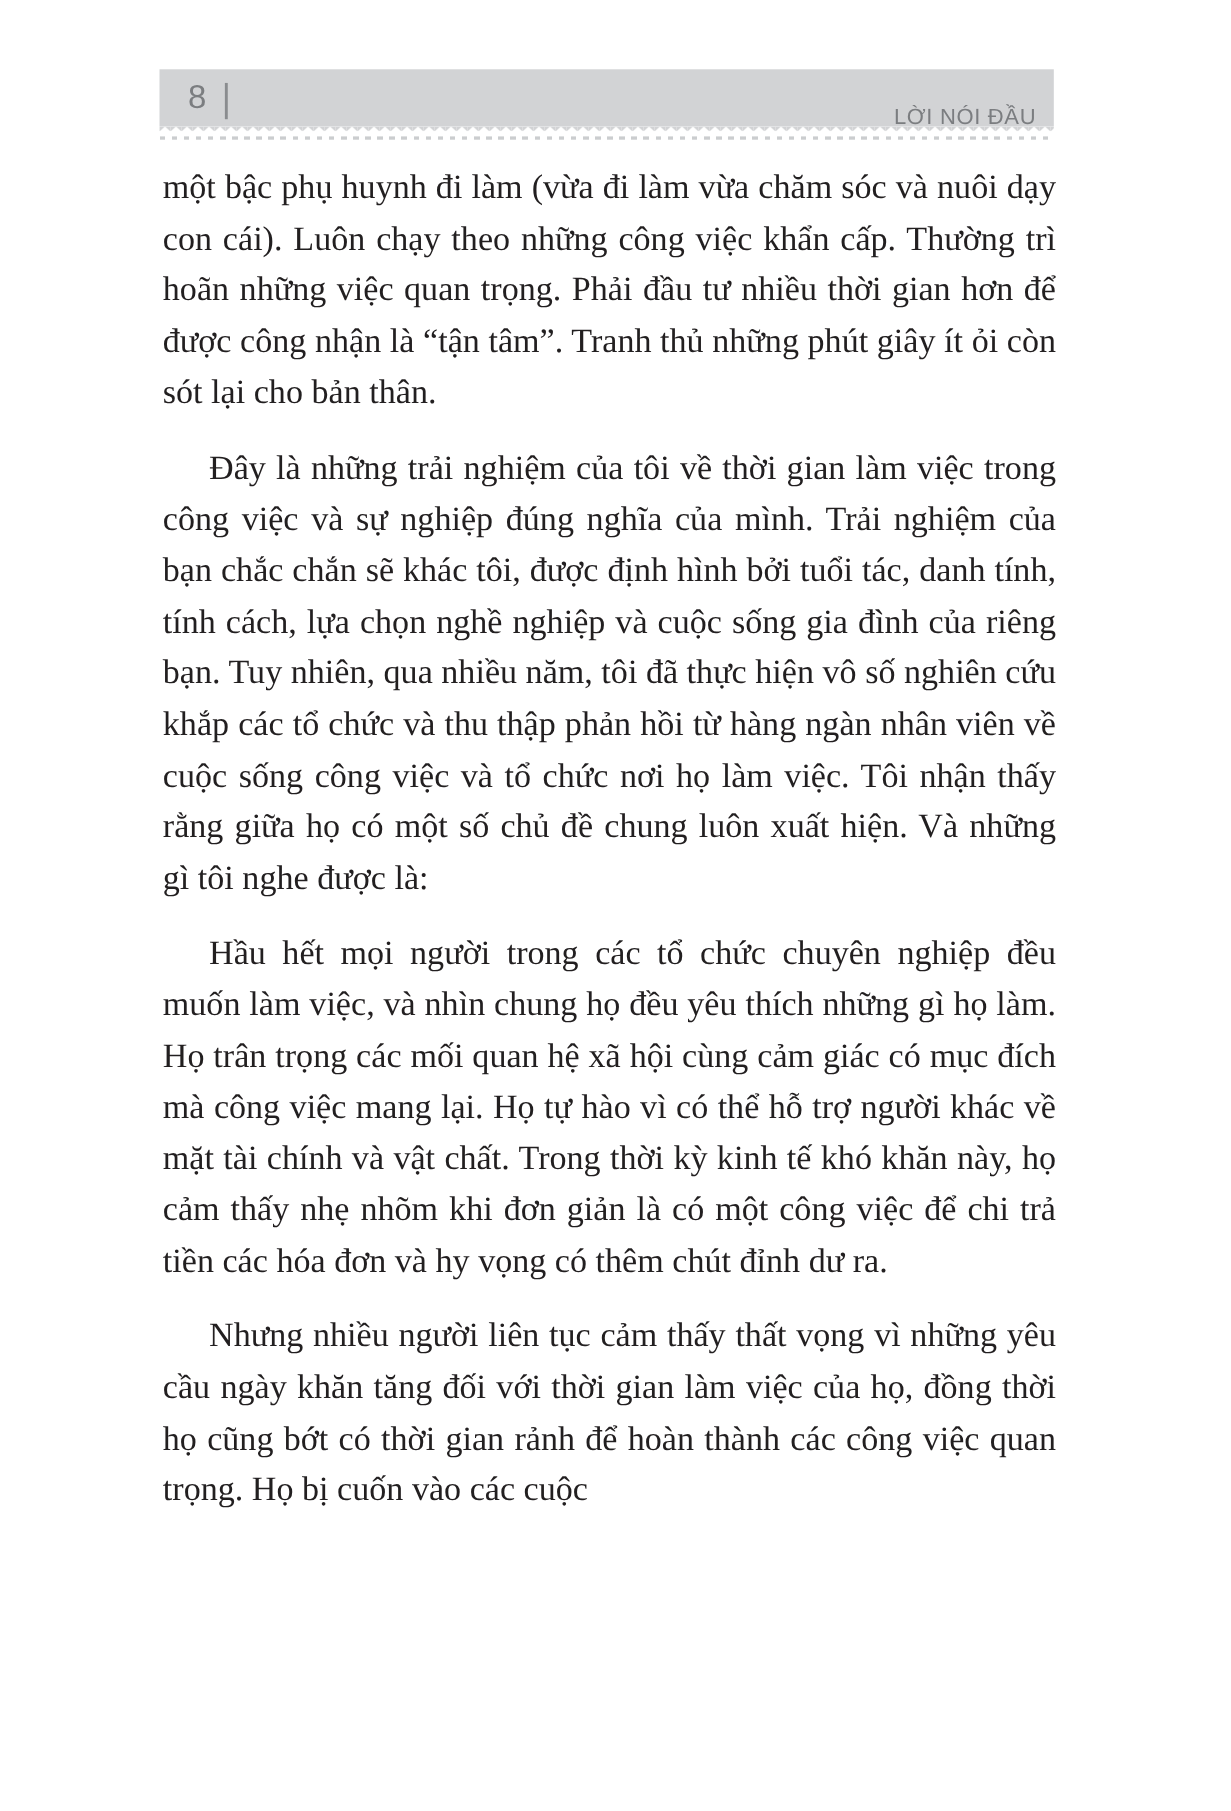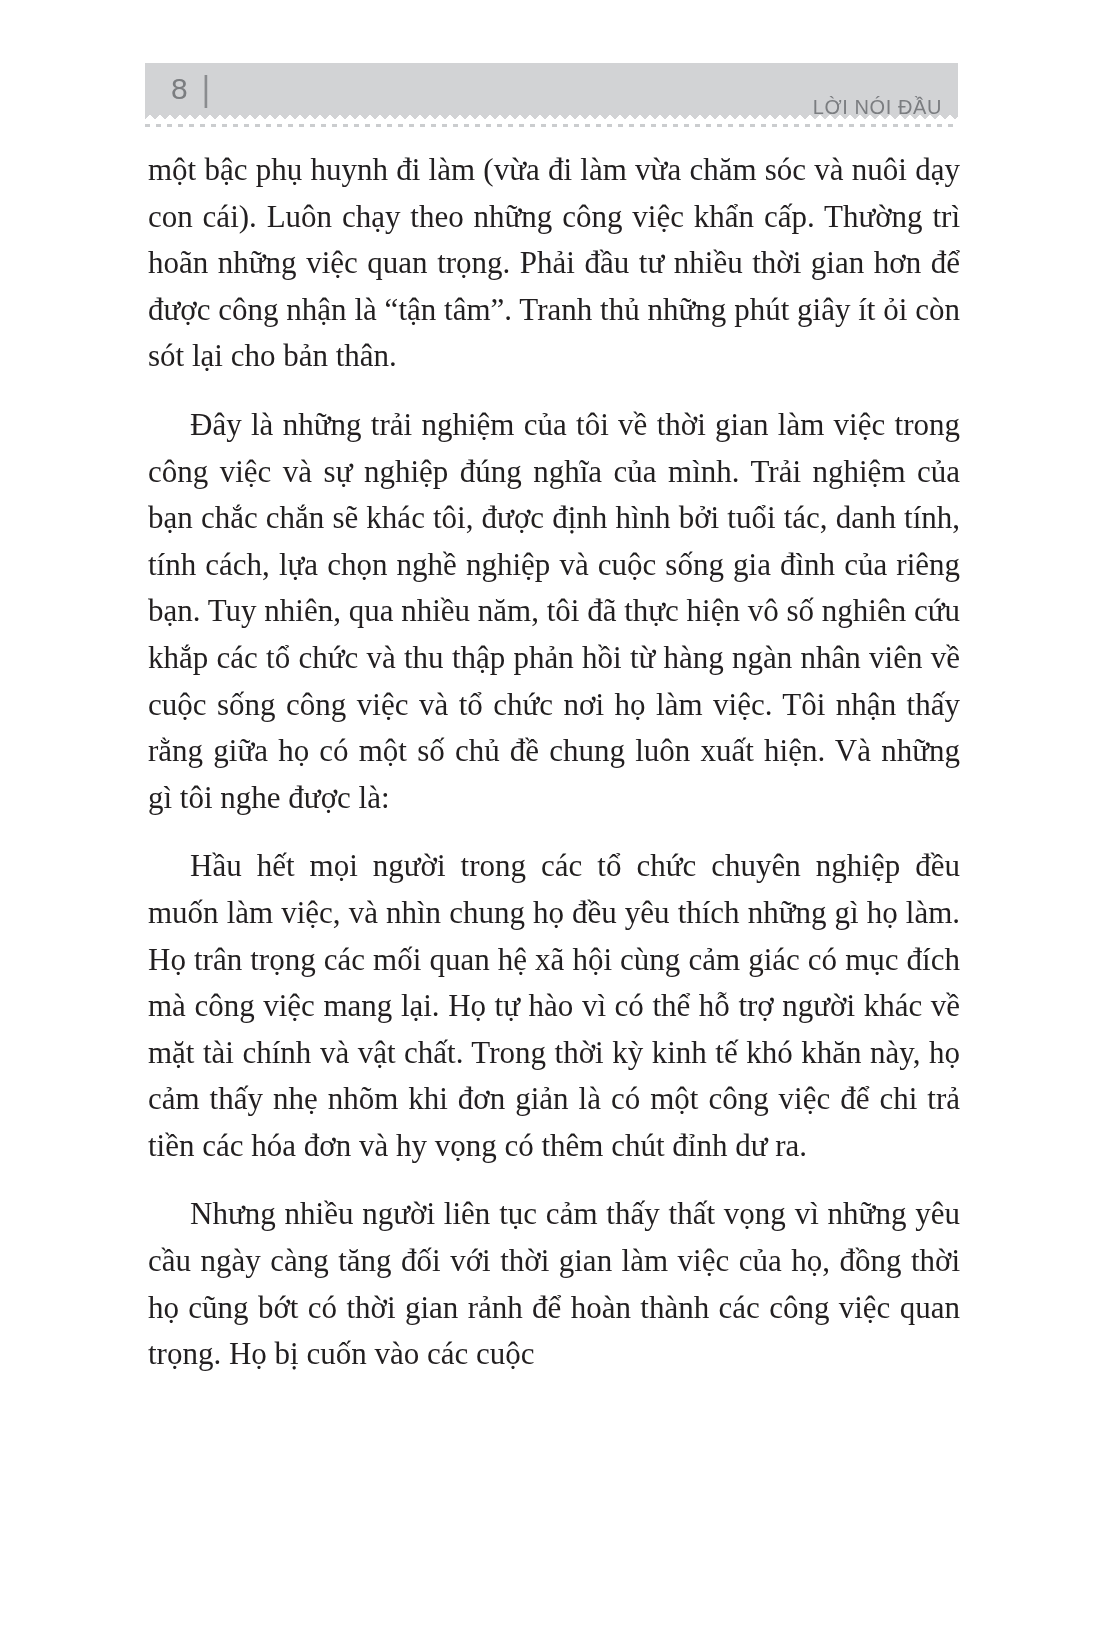--- a/index.html
+++ b/index.html
@@ -122,16 +122,16 @@
     </div>
     <div class="running-head">LỜI NÓI ĐẦU</div>
   </header>
 
   <div class="perforation-line"></div>
 
   <main class="page-body">
     <p class="para continuation">một bậc phụ huynh đi làm (vừa đi làm vừa chăm sóc và nuôi dạy con cái). Luôn chạy theo những công việc khẩn cấp. Thường trì hoãn những việc quan trọng. Phải đầu tư nhiều thời gian hơn để được công nhận là “tận tâm”. Tranh thủ những phút giây ít ỏi còn sót lại cho bản thân.</p>
     <p class="para">Đây là những trải nghiệm của tôi về thời gian làm việc trong công việc và sự nghiệp đúng nghĩa của mình. Trải nghiệm của bạn chắc chắn sẽ khác tôi, được định hình bởi tuổi tác, danh tính, tính cách, lựa chọn nghề nghiệp và cuộc sống gia đình của riêng bạn. Tuy nhiên, qua nhiều năm, tôi đã thực hiện vô số nghiên cứu khắp các tổ chức và thu thập phản hồi từ hàng ngàn nhân viên về cuộc sống công việc và tổ chức nơi họ làm việc. Tôi nhận thấy rằng giữa họ có một số chủ đề chung luôn xuất hiện. Và những gì tôi nghe được là:</p>
     <p class="para">Hầu hết mọi người trong các tổ chức chuyên nghiệp đều muốn làm việc, và nhìn chung họ đều yêu thích những gì họ làm. Họ trân trọng các mối quan hệ xã hội cùng cảm giác có mục đích mà công việc mang lại. Họ tự hào vì có thể hỗ trợ người khác về mặt tài chính và vật chất. Trong thời kỳ kinh tế khó khăn này, họ cảm thấy nhẹ nhõm khi đơn giản là có một công việc để chi trả tiền các hóa đơn và hy vọng có thêm chút đỉnh dư ra.</p>
-    <p class="para">Nhưng nhiều người liên tục cảm thấy thất vọng vì những yêu cầu ngày càng tăng đối với thời gian làm việc của họ, đồng thời họ cũng bớt có thời gian rảnh để hoàn thành các công việc quan trọng. Họ bị cuốn vào các cuộc</p>
+    <p class="para">Nhưng nhiều người liên tục cảm thấy thất vọng vì những yêu cầu ngày khăn tăng đối với thời gian làm việc của họ, đồng thời họ cũng bớt có thời gian rảnh để hoàn thành các công việc quan trọng. Họ bị cuốn vào các cuộc</p>
   </main>
 
 </div>
 
 </body></html>

